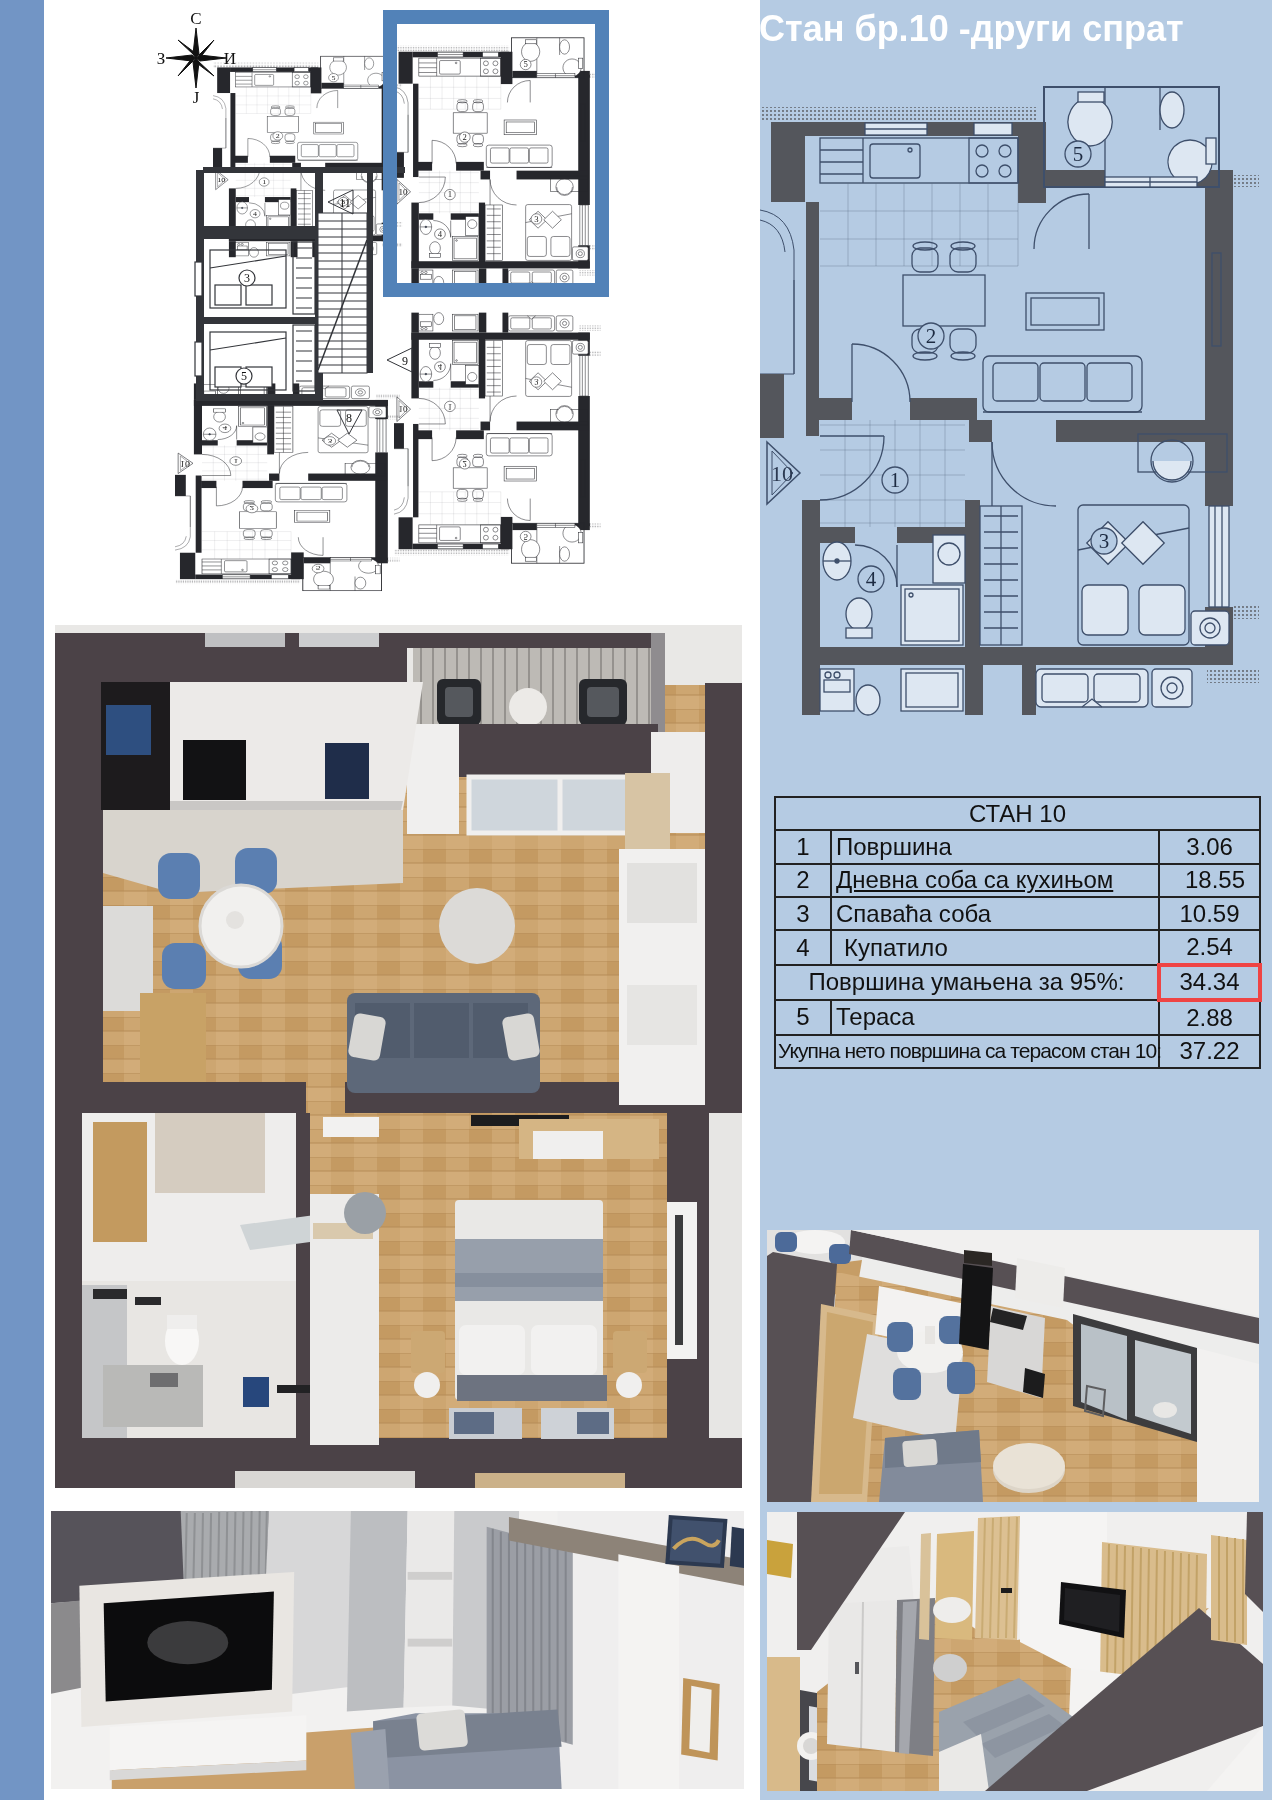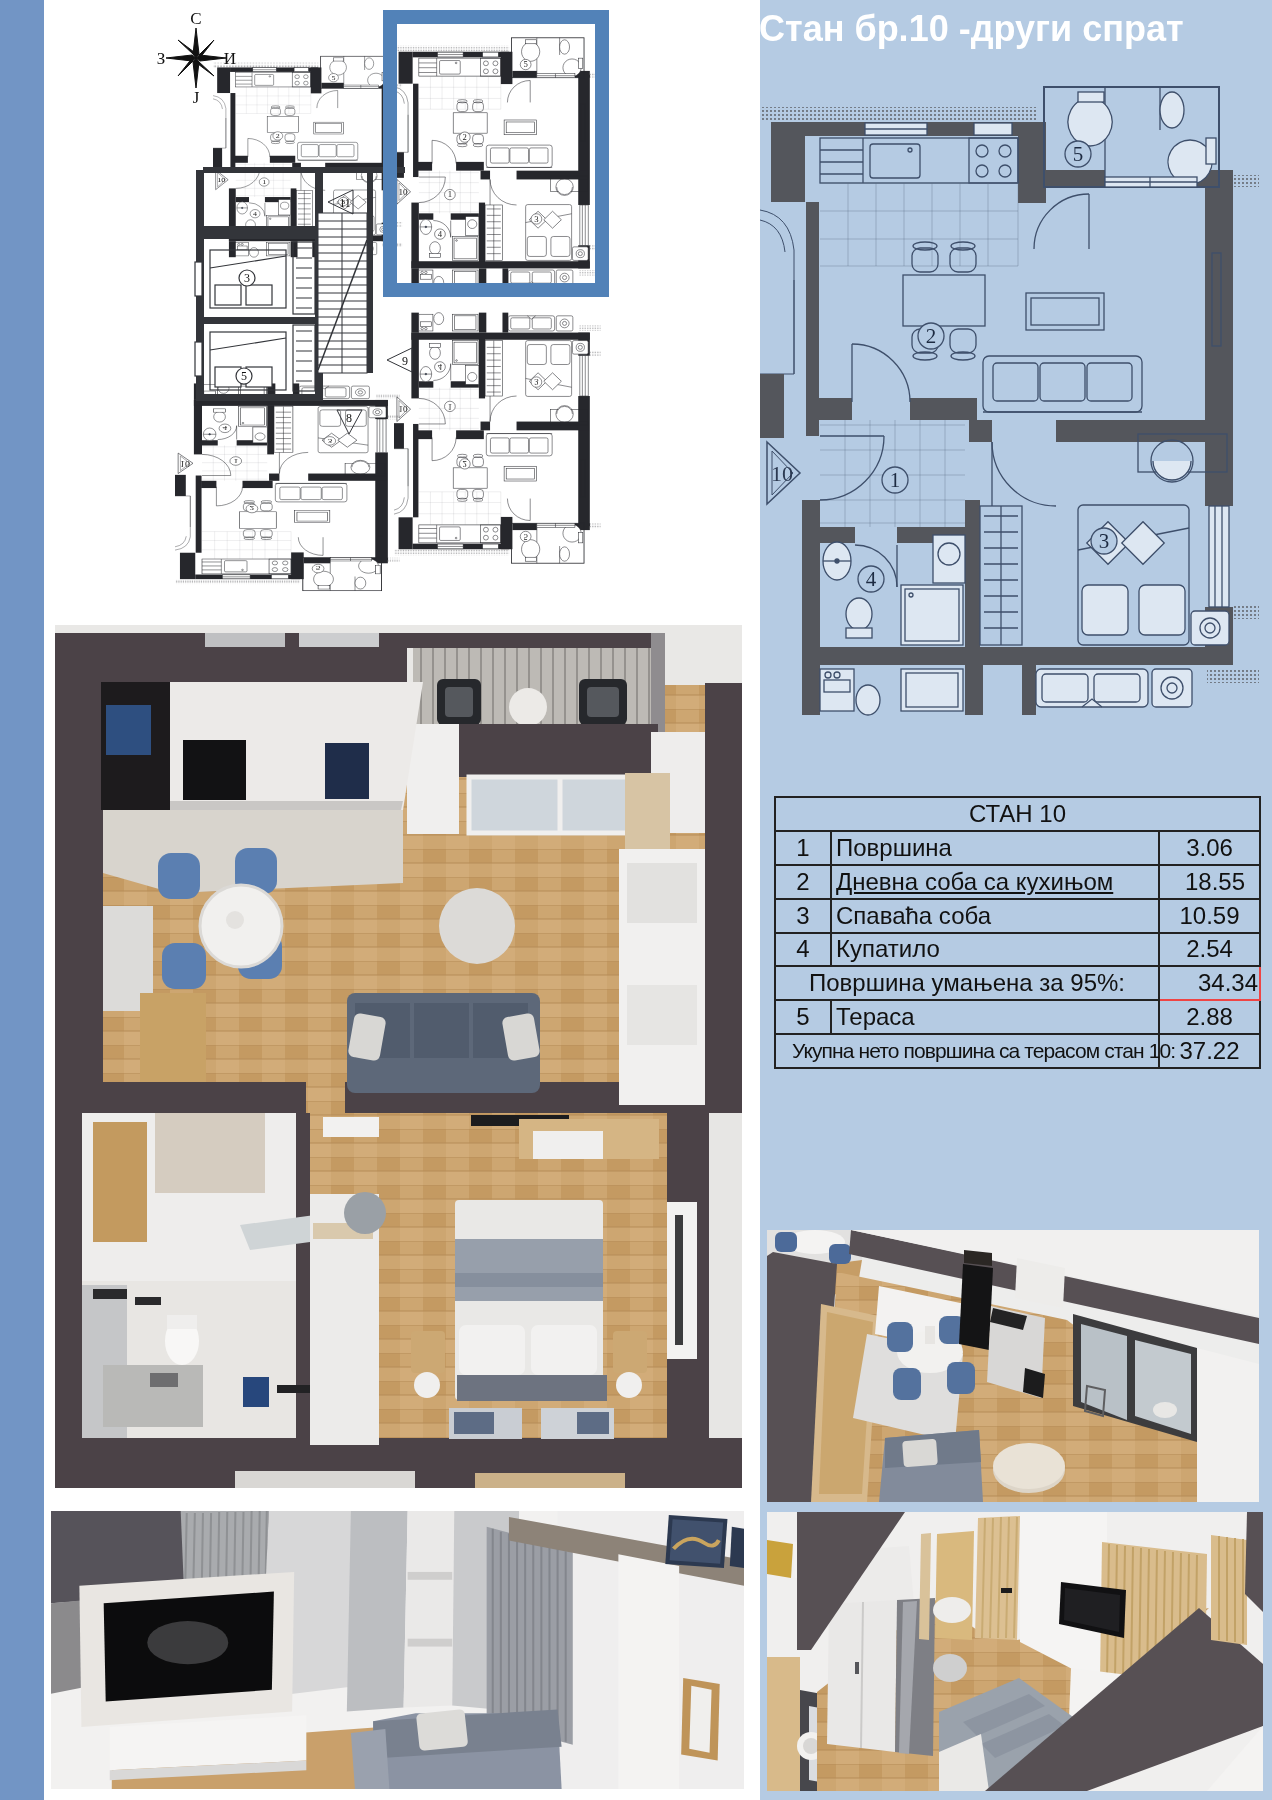--- a/index.html
+++ b/index.html
@@ -379,38 +379,38 @@
         </tr>
 
 <tr>
           <td style="border:2px solid #222;text-align:center;">3</td>
           <td style="border:2px solid #222;padding-left:4px;">Спаваћа соба</td>
           <td style="border:2px solid #222;text-align:center;">10.59</td>
         </tr>
 
 <tr>
           <td style="border:2px solid #222;text-align:center;">4</td>
-          <td style="border:2px solid #222;padding-left:4px;margin-left:12px;">Купатило</td>
+          <td style="border:2px solid #222;padding-left:12px;margin-left:12px;">Купатило</td>
           <td style="border:2px solid #222;text-align:center;">2.54</td>
         </tr>
 
 
 <tr>
           <td colspan="2" style="border:2px solid #222;text-align:center;">Површина умањена за 95%:</td>
-          <td style="border:2px solid #ef4444;text-align:right;">34.34</td>
+          <td style="border:4px solid #ef4444;text-align:center;">34.34</td>
         </tr>
 
 <tr>
           <td style="border:2px solid #222;text-align:center;">5</td>
           <td style="border:2px solid #222;padding-left:4px;">Тераса</td>
           <td style="border:2px solid #222;text-align:center;">2.88</td>
         </tr>
 
 <tr>
-          <td colspan="2" style="border:2px solid #222;text-align:left;padding-left:16px;white-space:nowrap;font-size:21px;letter-spacing:-0.9px;">Укупна нето површина са терасом стан 10:</td>
+          <td colspan="2" style="border:2px solid #222;text-align:left;padding-left:2px;white-space:nowrap;font-size:21px;letter-spacing:-0.9px;">Укупна нето површина са терасом стан 10:</td>
           <td style="border:2px solid #222;text-align:center;">37.22</td>
         </tr>
 </tbody>
     </table>
 </div>
 
 <svg class="abs" style="left:55px;top:625px;" width="687" height="863" viewBox="0 0 687 863">
 <defs>
 <pattern id="wood1" width="46" height="28" patternUnits="userSpaceOnUse">
 <rect width="46" height="28" fill="#cda671"></rect>

